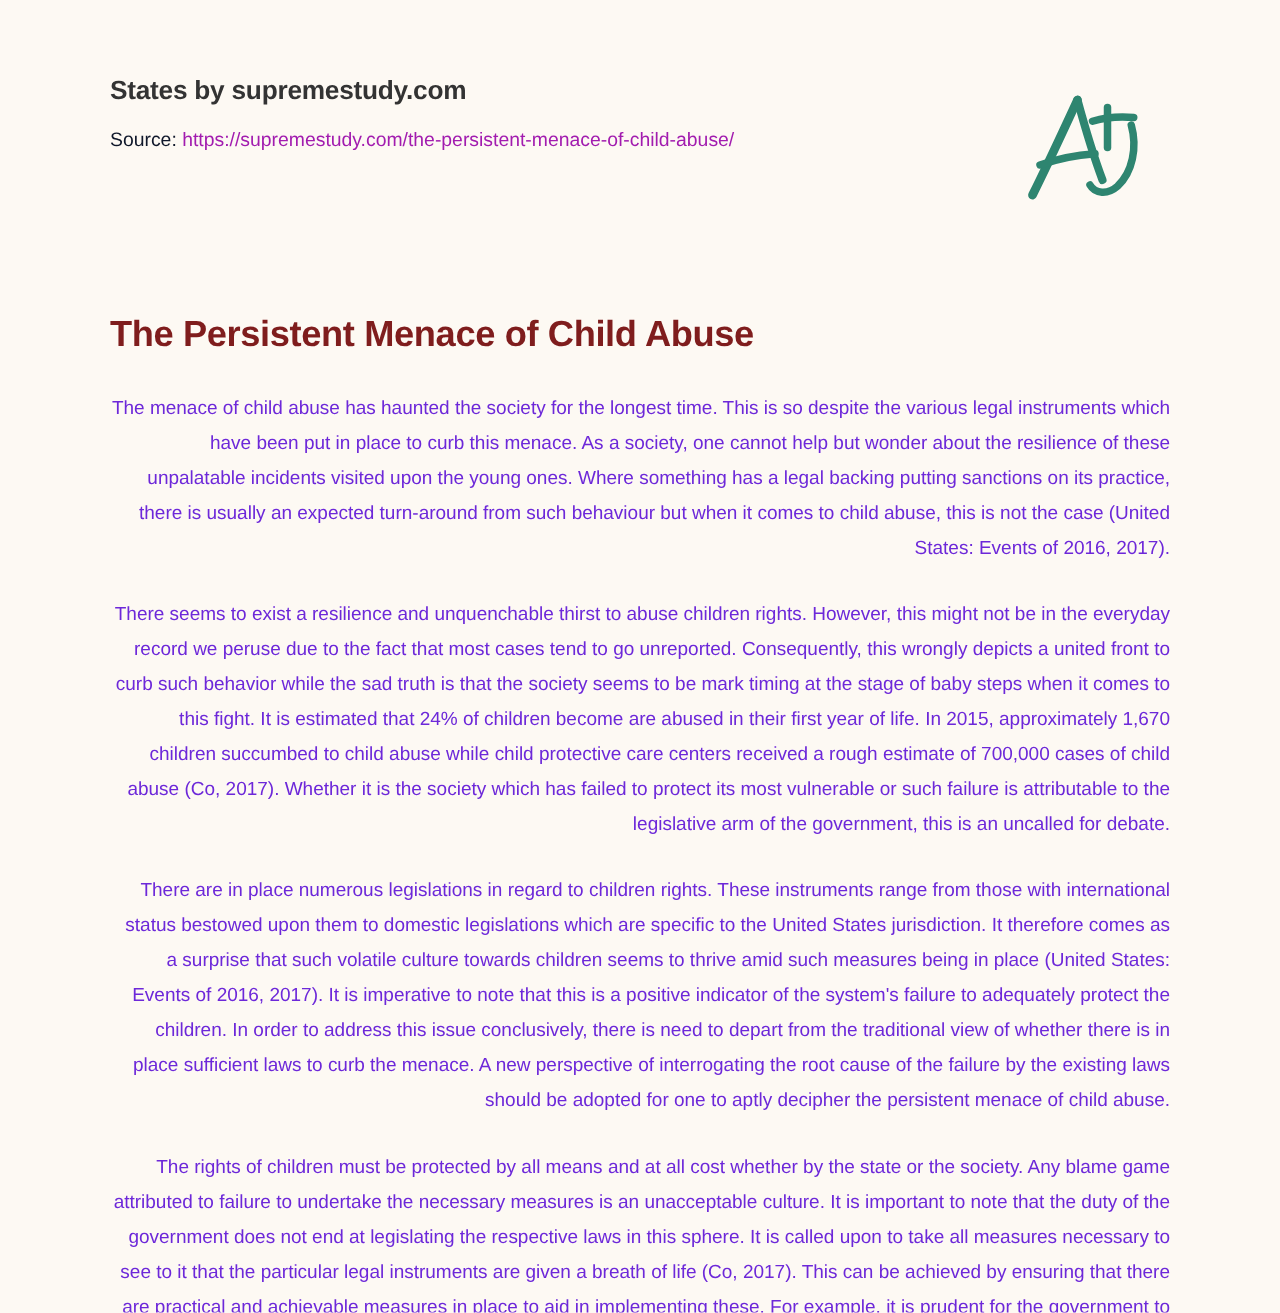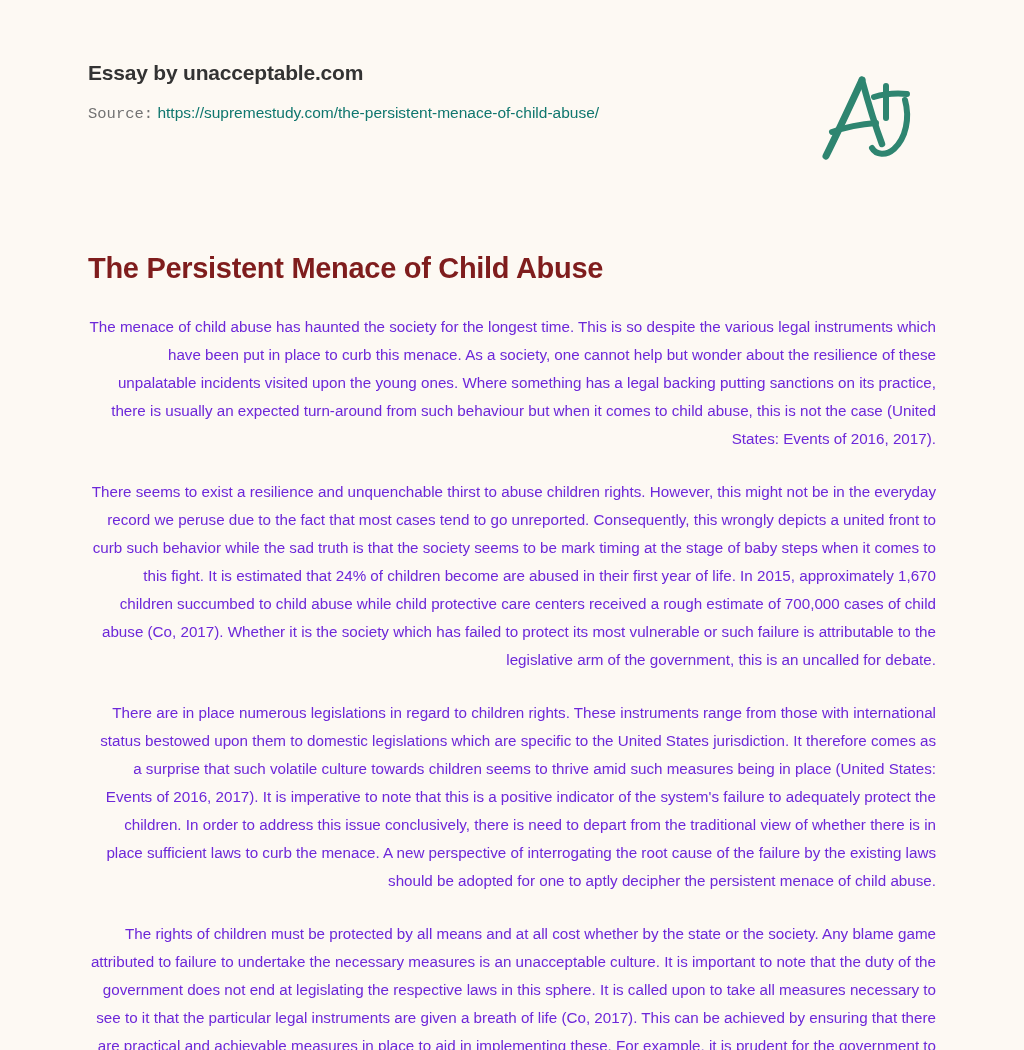--- a/index.html
+++ b/index.html
@@ -39,25 +39,24 @@
     white-space: nowrap;
   }
   .source-line {
     margin-top: 17px;
     font-size: 15.5px;
     line-height: 20px;
     color: #8a8a88;
     white-space: nowrap;
   }
   .source-label {
-    color: #737373;
-    font-family: Liberation Mono, monospace;
+    color: #0f172a;
   }
   .source-url {
-    color: #0f766e;
+    color: #a21caf;
     text-decoration: none;
     cursor: pointer;
   }
 
   
   .logo {
     position: absolute;
     left: 810px;
     top: 66px;
     width: 110px;
@@ -100,21 +99,21 @@
   .body-copy p:last-child {
     margin-bottom: 0;
   }
 </style>
 </head>
 <body>
 
 <div class="page">
 
   <div class="header">
-    <h2 class="byline">Essay by unacceptable.com</h2>
+    <h2 class="byline">States by supremestudy.com</h2>
     <div class="source-line">
       <span class="source-label">Source:</span>
       <span class="source-url">https://supremestudy.com/the-persistent-menace-of-child-abuse/</span>
     </div>
   </div>
 
   <div class="logo">
     <svg viewBox="0 0 110 100" xmlns="http://www.w3.org/2000/svg" aria-hidden="true">
       <g fill="none" stroke="#2e8570" stroke-linecap="round" stroke-linejoin="round">
         <path d="M16 90 C 26 70, 40 40, 52 14" stroke-width="7"></path>

